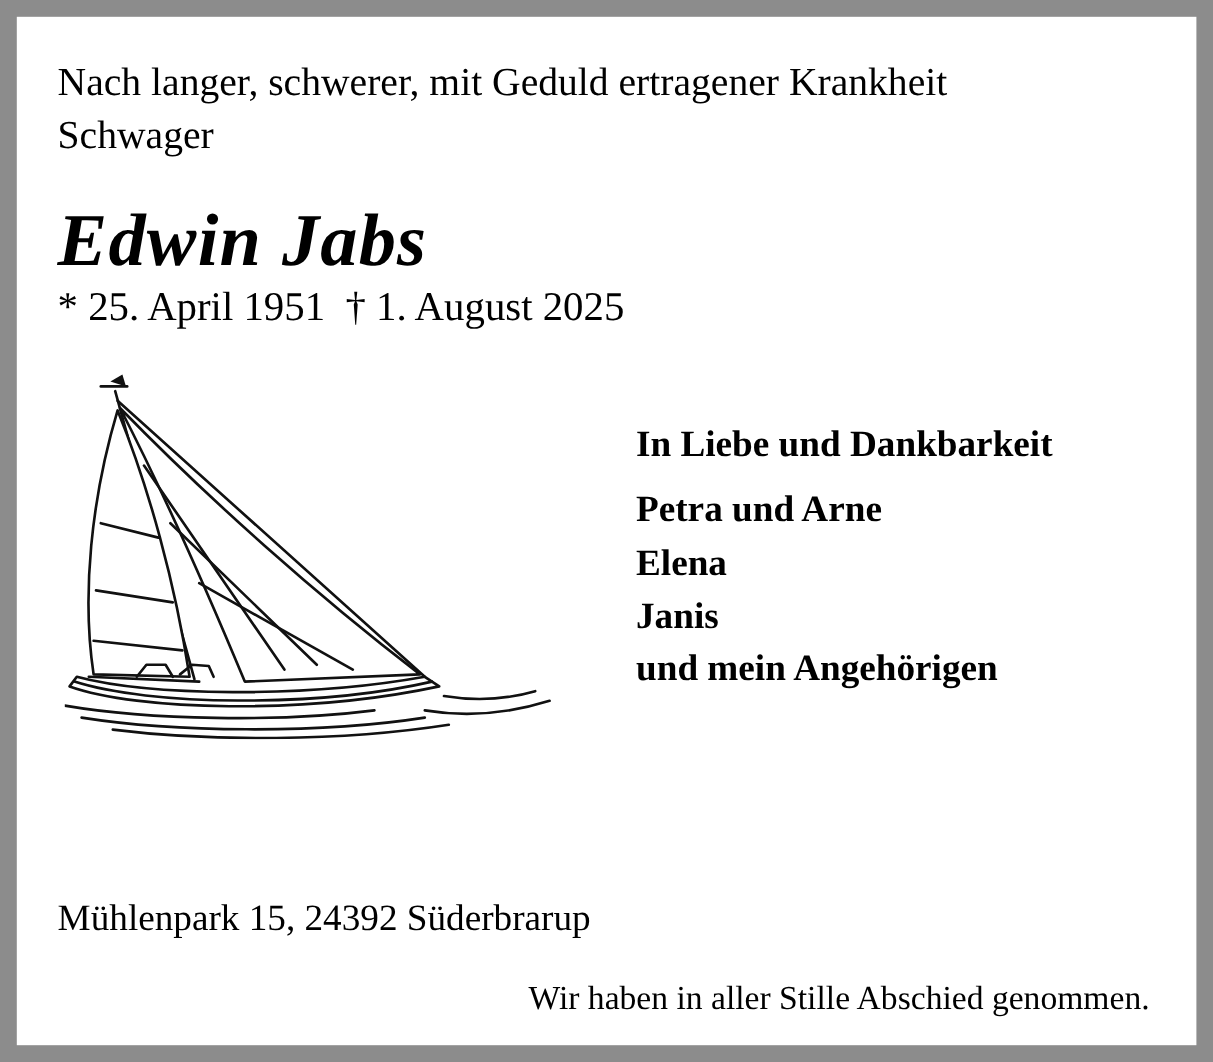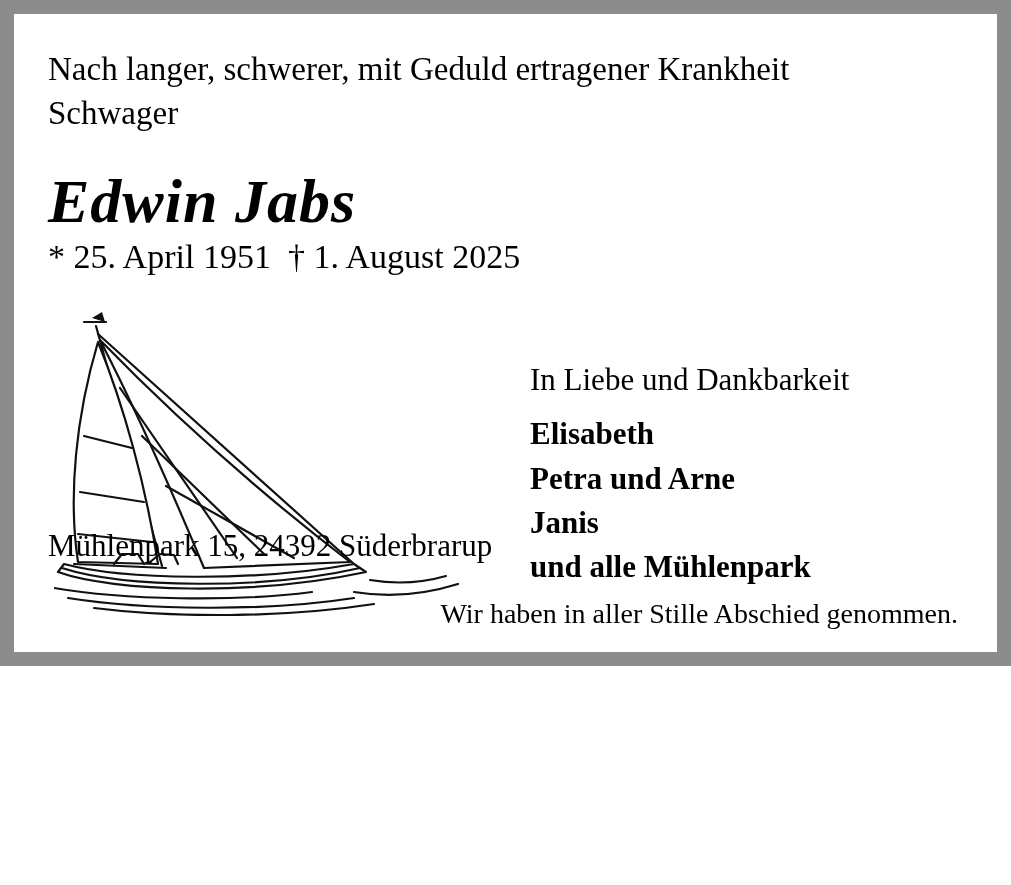--- a/index.html
+++ b/index.html
@@ -11,21 +11,21 @@
     width: 1011px;
     height: 885px;
     font-family: "Liberation Serif", serif;
     color: #000000;
     overflow: hidden;
   }
   .obituary {
     position: relative;
     box-sizing: border-box;
     width: 1011px;
-    height: 666px;
+    height: 885px;
     border: 14px solid #8c8c8c;
     background: #ffffff;
     padding: 26px 34px 20px 34px;
   }
   .intro {
     font-size: 33px;
     line-height: 1.32;
     text-align: justify;
     text-justify: inter-word;
     margin: 8px 0 0 0;
@@ -61,21 +61,22 @@
     height: 320px;
   }
   .family {
     position: absolute;
     left: 482px;
     top: 48px;
     width: 470px;
   }
   .family-lead {
     font-size: 31px;
-    margin: 18px 0 14px 0;
+    margin: 8px 0 14px 0;
+    font-weight: bold;
   }
   .family-name {
     font-size: 31px;
     font-weight: bold;
     line-height: 1.43;
   }
   .footer {
     position: absolute;
     left: 34px;
     right: 39px;
@@ -142,24 +143,24 @@
           <path d="M14 302 C 90 314, 210 316, 300 302"></path>
           <path d="M40 312 C 120 322, 230 322, 320 308"></path>
           <path d="M316 284 C 340 288, 364 288, 392 280"></path>
           <path d="M300 296 C 336 302, 372 298, 404 288"></path>
         </g>
       </svg>
     </div>
 
     <div class="family">
       <p class="family-lead">In Liebe und Dankbarkeit</p>
-      <div class="family-name">Elisabeth</div>
       <div class="family-name">Petra und Arne</div>
+      <div class="family-name">Elena</div>
       <div class="family-name">Janis</div>
-      <div class="family-name">und alle Mühlenpark</div>
+      <div class="family-name">und mein Angehörigen</div>
     </div>
 
   </div>
 
   <div class="footer">
     <p class="address">Mühlenpark 15, 24392 Süderbrarup</p>
     <p class="closing">Wir haben in aller Stille Abschied genommen.</p>
   </div>
 
 </div>

